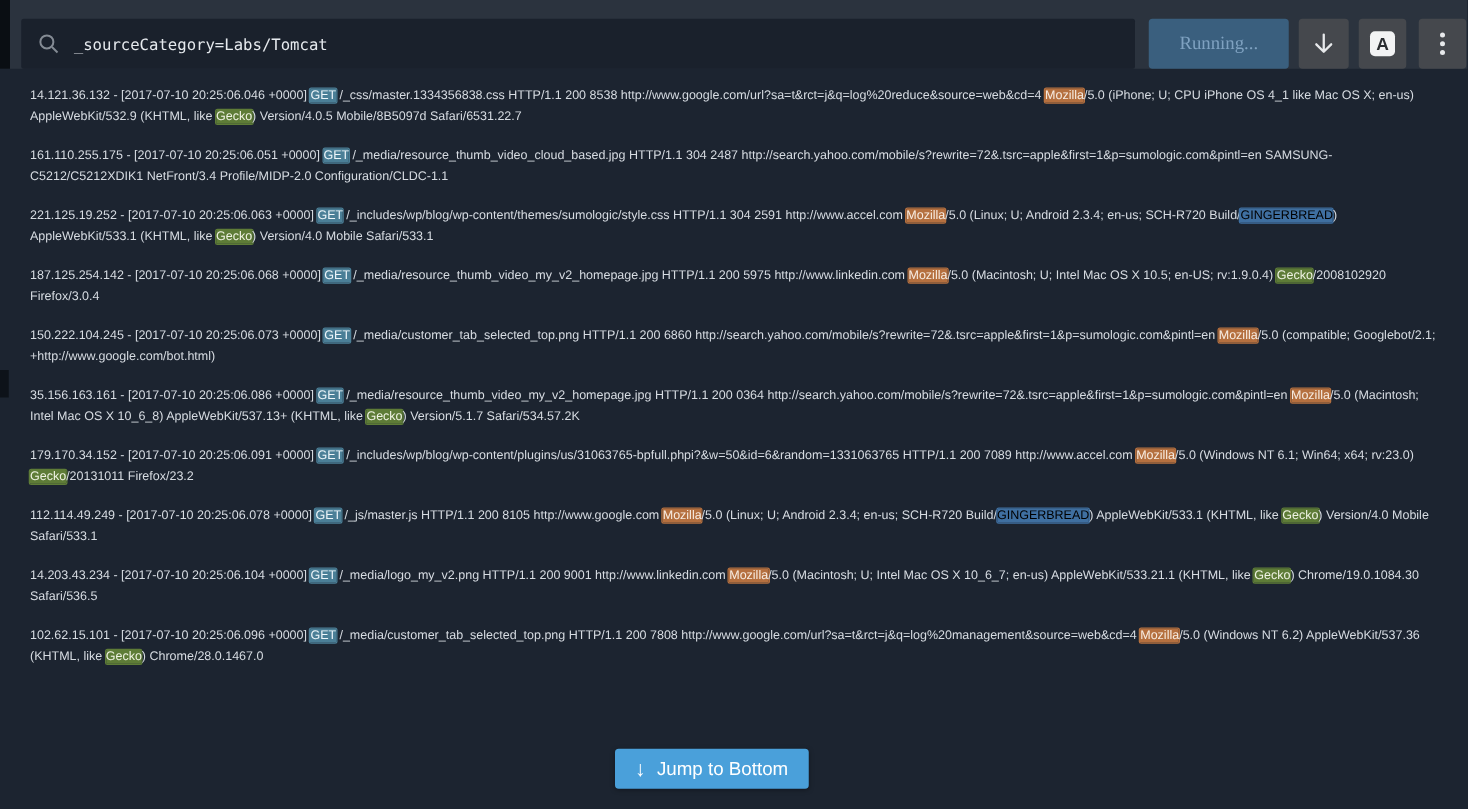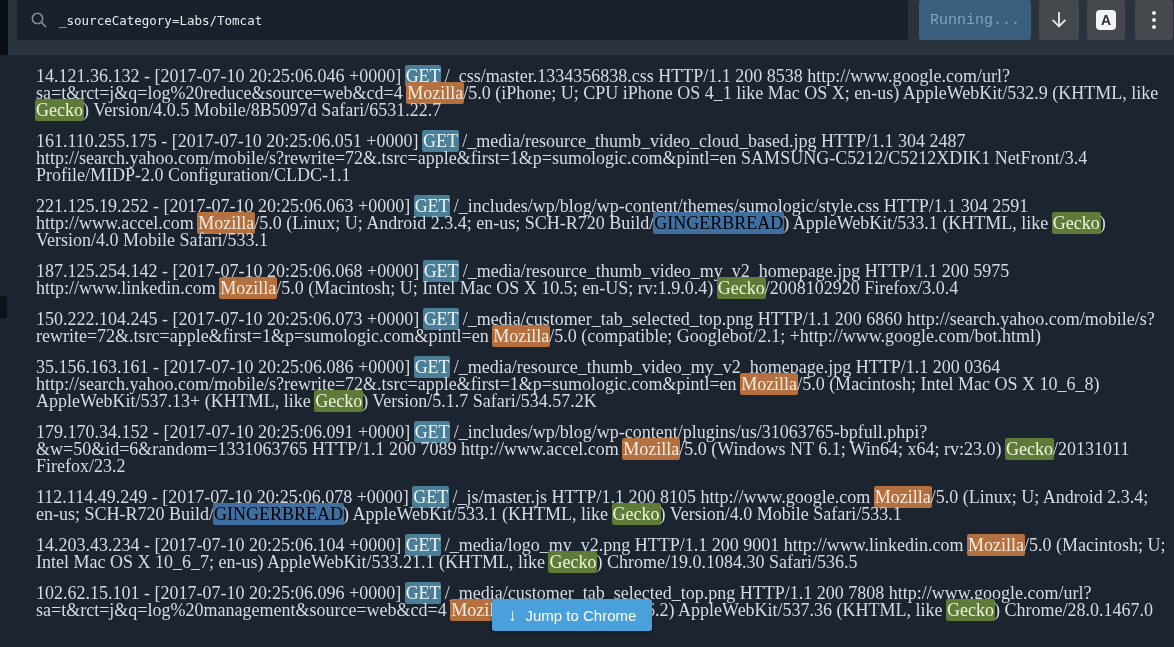--- a/index.html
+++ b/index.html
@@ -3,57 +3,57 @@
 <meta charset="utf-8">
 <style>
   html,body{margin:0;padding:0;}
   body{
     width:1174px;height:647px;overflow:hidden;position:relative;
     background:#1c2430;font-family:"Liberation Sans",sans-serif;
   }
   
   .toolbar{
     position:absolute;top:0;left:0;width:1174px;height:55px;
-    background:#2b333e;display:flex;align-items:flex-start;box-sizing:border-box;
+    background:#2b333e;display:flex;align-items:flex-end;box-sizing:border-box;
   }
   .edge{width:8px;height:55px;background:#0a0e13;flex:none;}
   .search{
     flex:none;width:891px;height:40px;margin-left:9px;background:#1a212c;
     border-radius:2px;display:flex;align-items:center;box-sizing:border-box;
   }
   .search svg{margin-left:13px;flex:none;}
   .search-input{
     background:transparent;border:none;outline:none;color:#e6eaee;
     font-family:"DejaVu Sans Mono",monospace;font-size:12.5px;
     margin-left:9px;width:820px;
   }
   .btn-running{
     flex:none;margin-left:11px;width:112px;height:40px;background:#3a5f7e;
     color:#7fa2c1;font-size:15px;border:none;border-radius:3px;
-    font-family:Liberation Mono, monospace;cursor:default;
+    font-family:Liberation Serif, serif;cursor:default;
   }
   .icon-btn{
     flex:none;height:40px;background:#45484d;border:none;border-radius:3px;
     display:flex;align-items:center;justify-content:center;cursor:pointer;padding:0;
   }
   .w40{width:40px;margin-left:8px;}
   .w38a{width:38px;margin-left:8px;}
   .w38b{width:38px;margin-left:10px;}
   .a-badge{
     width:20px;height:20px;background:#f2f3f4;border-radius:4px;color:#2a2d31;
     font-weight:bold;font-size:14px;line-height:20px;text-align:center;display:block;
     font-family:"Liberation Sans",sans-serif;
   }
   .dots{display:flex;flex-direction:column;gap:3px;}
   .dots i{width:4px;height:4px;border-radius:50%;background:#e7e9eb;display:block;}
   
   .log{
     position:absolute;top:55px;left:0;right:0;bottom:0;
-    padding:13px 0 0 36px;box-sizing:border-box;
-    font-family:Liberation Serif, serif;font-size:18px;line-height:17px;
+    padding:13px 0 0 24px;box-sizing:border-box;
+    font-family:Liberation Sans, sans-serif;font-size:10px;line-height:17px;
     color:#d7dce2;overflow:hidden;
   }
   .entry{width:1130px;margin-bottom:14px;white-space:pre-wrap;overflow-wrap:break-word;}
   .hl{border-radius:1px;}
   .hl-get{background:#4b7f97;color:#eef6fa;box-shadow:0 0 0 1px #4b7f97;}
   .hl-mozilla{background:#b5703f;color:#f7ece2;box-shadow:0 0 0 1px #b5703f;}
   .hl-gecko{background:#5e7c37;color:#eff3e3;box-shadow:0 0 0 1px #5e7c37;}
   .hl-gingerbread{background:#3f6fa0;color:#000000;box-shadow:0 0 0 1px #3f6fa0;}
   
   .jump{
@@ -112,14 +112,14 @@
     <div class="entry">179.170.34.152 - [2017-07-10 20:25:06.091 +0000] <span class="hl hl-get">GET</span> /_includes/wp/blog/wp-content/plugins/us/31063765-bpfull.phpi?&amp;w=50&amp;id=6&amp;random=1331063765 HTTP/1.1 200 7089 http://www.accel.com <span class="hl hl-mozilla">Mozilla</span>/5.0 (Windows NT 6.1; Win64; x64; rv:23.0) <span class="hl hl-gecko">Gecko</span>/20131011 Firefox/23.2</div>
     <div class="entry">112.114.49.249 - [2017-07-10 20:25:06.078 +0000] <span class="hl hl-get">GET</span> /_js/master.js HTTP/1.1 200 8105 http://www.google.com <span class="hl hl-mozilla">Mozilla</span>/5.0 (Linux; U; Android 2.3.4; en-us; SCH-R720 Build/<span class="hl hl-gingerbread">GINGERBREAD</span>) AppleWebKit/533.1 (KHTML, like <span class="hl hl-gecko">Gecko</span>) Version/4.0 Mobile Safari/533.1</div>
     <div class="entry">14.203.43.234 - [2017-07-10 20:25:06.104 +0000] <span class="hl hl-get">GET</span> /_media/logo_my_v2.png HTTP/1.1 200 9001 http://www.linkedin.com <span class="hl hl-mozilla">Mozilla</span>/5.0 (Macintosh; U; Intel Mac OS X 10_6_7; en-us) AppleWebKit/533.21.1 (KHTML, like <span class="hl hl-gecko">Gecko</span>) Chrome/19.0.1084.30 Safari/536.5</div>
     <div class="entry">102.62.15.101 - [2017-07-10 20:25:06.096 +0000] <span class="hl hl-get">GET</span> /_media/customer_tab_selected_top.png HTTP/1.1 200 7808 http://www.google.com/url?sa=t&amp;rct=j&amp;q=log%20management&amp;source=web&amp;cd=4 <span class="hl hl-mozilla">Mozilla</span>/5.0 (Windows NT 6.2) AppleWebKit/537.36 (KHTML, like <span class="hl hl-gecko">Gecko</span>) Chrome/28.0.1467.0</div>
   </div>
 
 <div class="thumb"></div>
 
 <button class="jump">
   <span class="arr">↓</span>
-  <span>Jump to Chrome</span>
+  <span>Jump to Bottom</span>
 </button>
 
 </body></html>

